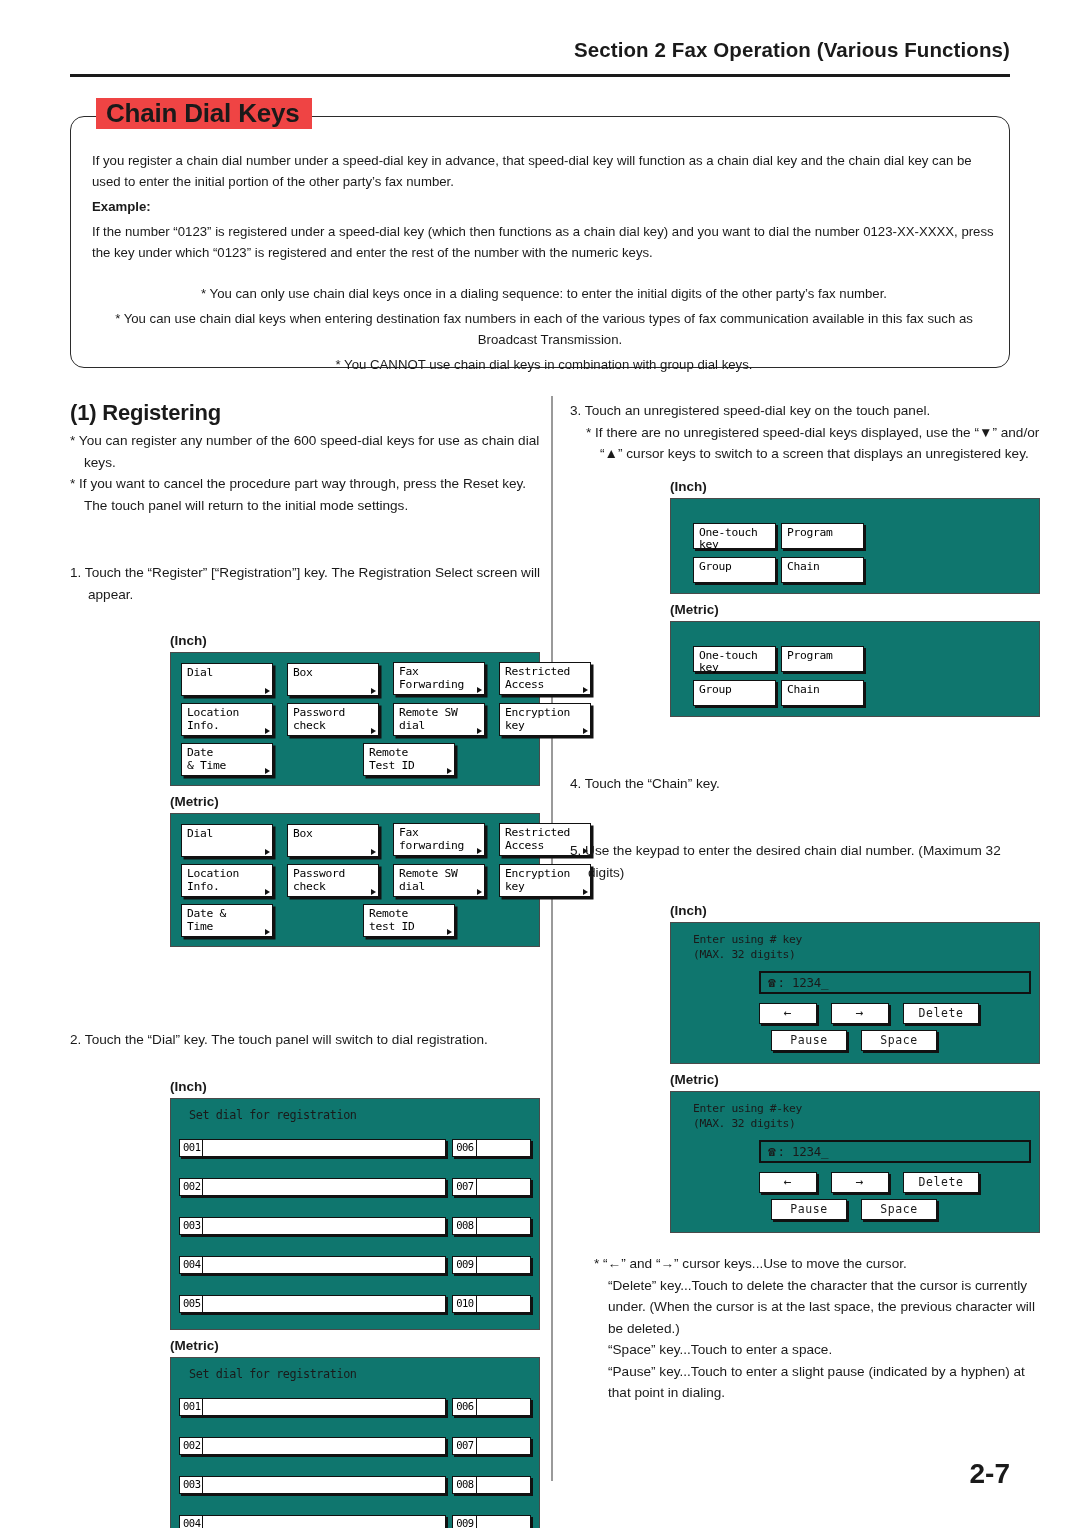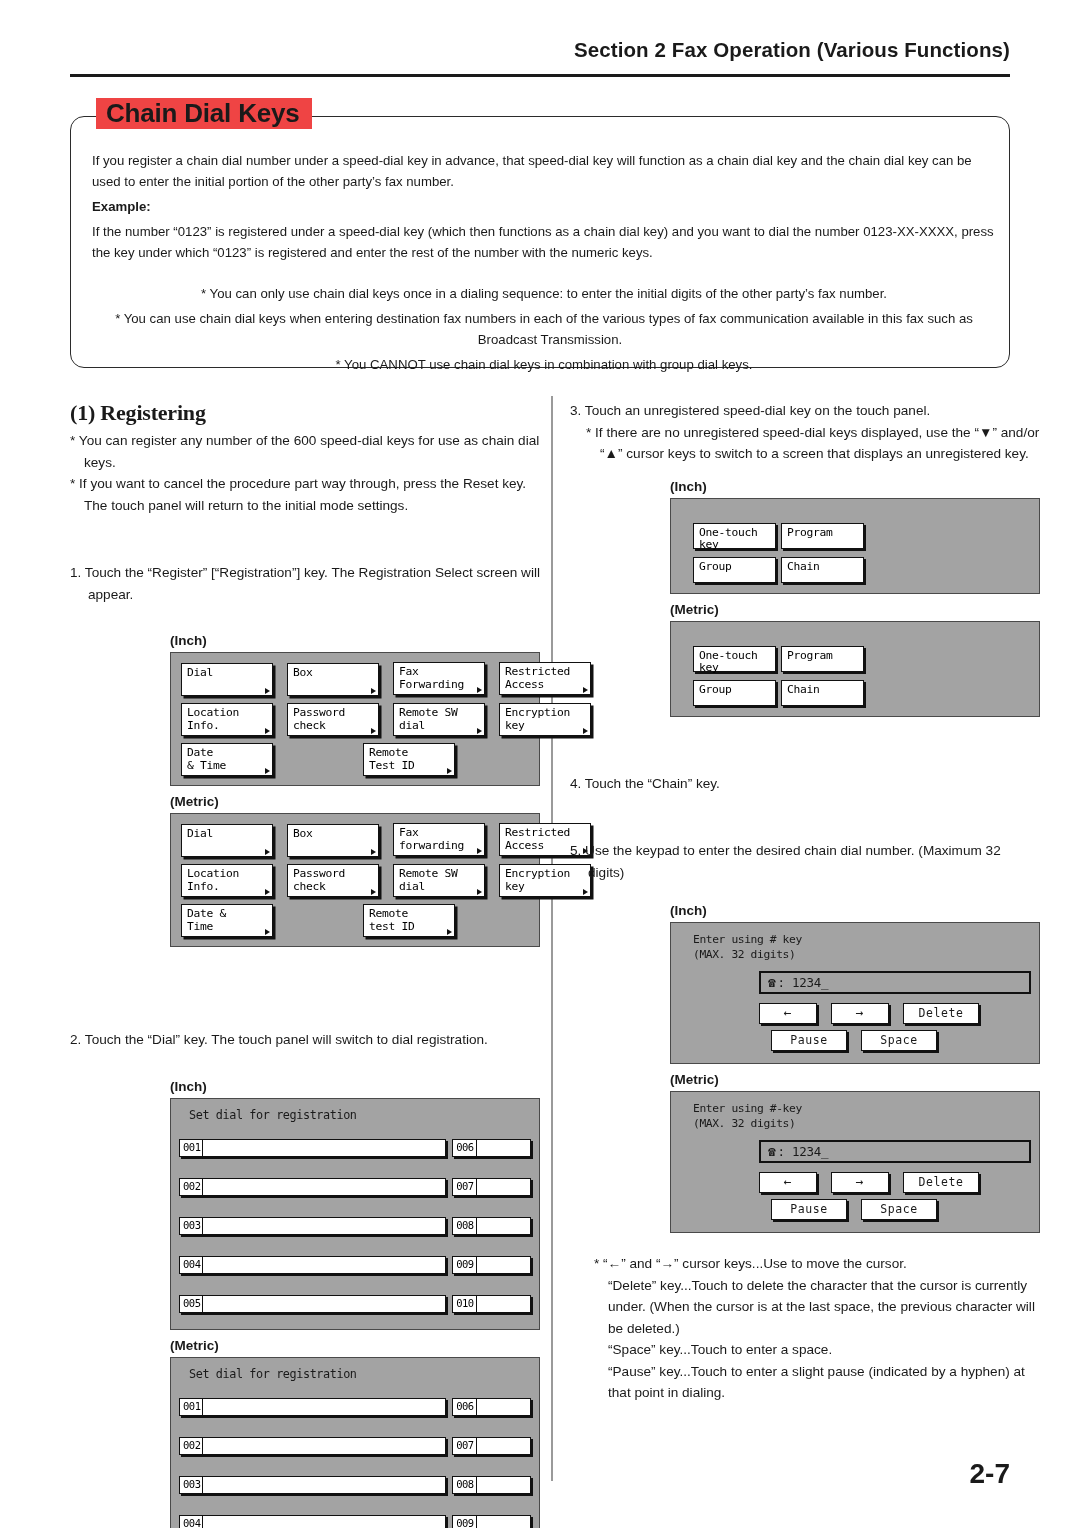--- a/index.html
+++ b/index.html
@@ -48,41 +48,41 @@
   
   .col-left  { position:absolute; left:70px;  top:400px; width:470px; }
   .col-right { position:absolute; left:570px; top:400px; width:470px; }
   .divider {
     position:absolute; left:551px; top:396px; width:2px; height:1085px;
     background:#9a9a9a;
   }
 
   h2.sub {
     margin:0 0 4px 0;
-    font-size:22px; font-weight:bold; letter-spacing:-0.2px;font-family:Liberation Serif, serif;
+    font-size:22px; font-weight:bold; letter-spacing:-0.2px;
   }
   .body-txt { font-size:13.6px; line-height:21.5px; }
   .body-txt p { margin:0; }
   .star { padding-left:14px; text-indent:-14px; }
   .num  { padding-left:18px; text-indent:-18px; }
   .sp-8  { height:8px; }
   .sp-14 { height:14px; }
   .sp-20 { height:20px; }
   .sp-28 { height:28px; }
   .sp-36 { height:36px; }
   .sp-46 { height:46px; }
 
   .unit-label {
     font-size:13.5px; font-weight:bold; margin:0 0 4px 0;
   }
 
   
   .lcd {
     border:1.4px solid #4a4a4a;
-    background:#a3a3a3;
+    background:#0f766e;
     position:relative;
   }
 
   
   .key {
     position:relative;
     display:inline-block;
     border:1.5px solid #111;
     background:#fff;
     box-shadow:2.5px 2.5px 0 0 #111;

